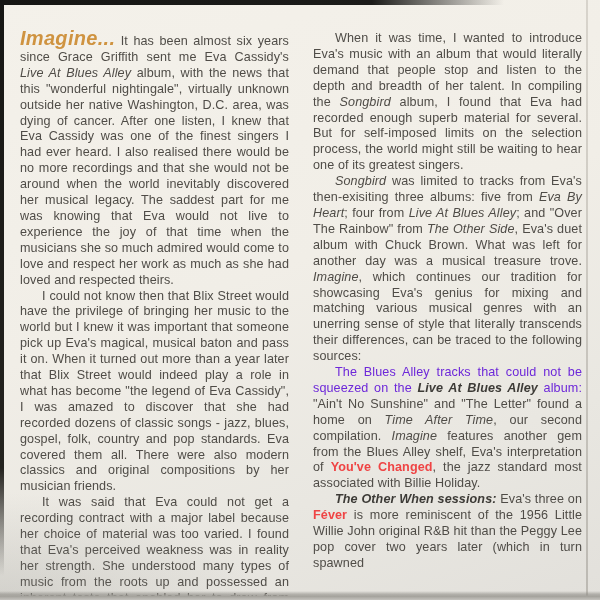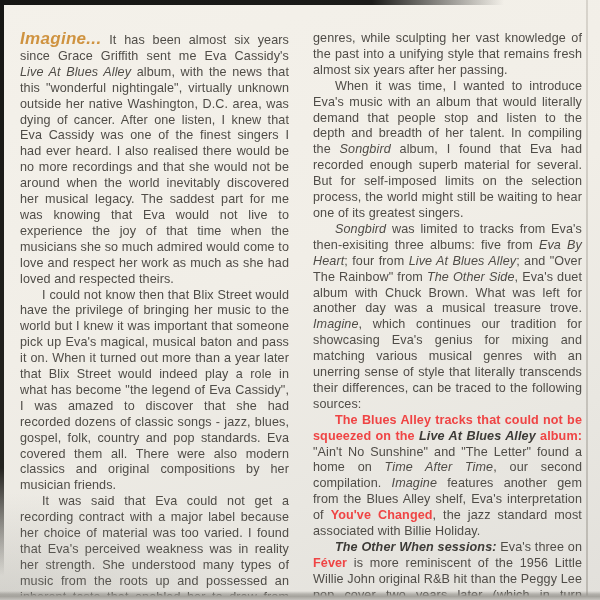--- a/index.html
+++ b/index.html
@@ -32,28 +32,28 @@
     line-height: 15.9px;
     color: #4f4c47;
     text-align: justify;
     letter-spacing: 0.1px;
   }
   .para.indent {
     text-indent: 22px;
   }
   .seg-normal { }
   .seg-italic { font-style: italic; }
-  .seg-bold { font-weight: bold; color: #ef4444; }
+  .seg-bold { font-weight: normal; color: #6d28d9; }
   .seg-bold-italic { font-weight: bold; font-style: italic; color: #3d3b37; }
   .seg-accent-bold { font-weight: bold; color: #ef4444; }
   .seg-title-accent {
     font-weight: bold;
     font-style: italic;
     color: #cf9340;
-    font-size: 17px;
+    font-size: 20px;
     letter-spacing: 0.3px;
   }
   
   .scan-edge-top {
     position: absolute;
     top: 0; left: 0;
     width: 100%; height: 5px;
     background: linear-gradient(to right, #161614 0%, #1c1c1a 62%, rgba(28,28,26,0) 84%);
     pointer-events: none;
   }
@@ -89,21 +89,20 @@
 </head>
 <body>
 
 <div class="page">
   <div class="column">
       <p class="para"><span class="seg-title-accent">Imagine...</span><span class="seg-normal"> It has been almost six years since Grace Griffith sent me Eva Cassidy's </span><span class="seg-italic">Live At Blues Alley</span><span class="seg-normal"> album, with the news that this "wonderful nightingale", virtually unknown outside her native Washington, D.C. area, was dying of cancer. After one listen, I knew that Eva Cassidy was one of the finest singers I had ever heard. I also realised there would be no more recordings and that she would not be around when the world inevitably discovered her musical legacy. The saddest part for me was knowing that Eva would not live to experience the joy of that time when the musicians she so much admired would come to love and respect her work as much as she had loved and respected theirs.</span></p>
       <p class="para indent"><span class="seg-normal">I could not know then that Blix Street would have the privilege of bringing her music to the world but I knew it was important that someone pick up Eva's magical, musical baton and pass it on. When it turned out more than a year later that Blix Street would indeed play a role in what has become "the legend of Eva Cassidy", I was amazed to discover that she had recorded dozens of classic songs - jazz, blues, gospel, folk, country and pop standards. Eva covered them all. There were also modern classics and original compositions by her musician friends.</span></p>
       <p class="para indent"><span class="seg-normal">It was said that Eva could not get a recording contract with a major label because her choice of material was too varied. I found that Eva's perceived weakness was in reality her strength. She understood many types of music from the roots up and possessed an inherent taste that enabled her to draw from the very best of many</span></p>
     </div>
   <div class="column">
-      <p class="para"><span class="seg-normal">genres, while sculpting her vast knowledge of the past into a unifying style that remains fresh almost six years after her passing.</span></p>
       <p class="para indent"><span class="seg-normal">When it was time, I wanted to introduce Eva's music with an album that would literally demand that people stop and listen to the depth and breadth of her talent. In compiling the </span><span class="seg-italic">Songbird</span><span class="seg-normal"> album, I found that Eva had recorded enough superb material for several. But for self-imposed limits on the selection process, the world might still be waiting to hear one of its greatest singers.</span></p>
       <p class="para indent"><span class="seg-italic">Songbird</span><span class="seg-normal"> was limited to tracks from Eva's then-exisiting three albums: five from </span><span class="seg-italic">Eva By Heart</span><span class="seg-normal">; four from </span><span class="seg-italic">Live At Blues Alley</span><span class="seg-normal">; and "Over The Rainbow" from </span><span class="seg-italic">The Other Side</span><span class="seg-normal">, Eva's duet album with Chuck Brown. What was left for another day was a musical treasure trove. </span><span class="seg-italic">Imagine</span><span class="seg-normal">, which continues our tradition for showcasing Eva's genius for mixing and matching various musical genres with an unerring sense of style that literally transcends their differences, can be traced to the following sources:</span></p>
       <p class="para indent"><span class="seg-bold">The Blues Alley tracks that could not be squeezed on the </span><span class="seg-bold-italic">Live At Blues Alley</span><span class="seg-bold"> album:</span><span class="seg-normal"> "Ain't No Sunshine" and "The Letter" found a home on </span><span class="seg-italic">Time After Time</span><span class="seg-normal">, our second compilation. </span><span class="seg-italic">Imagine</span><span class="seg-normal"> features another gem from the Blues Alley shelf, Eva's interpretation of </span><span class="seg-accent-bold">You've Changed</span><span class="seg-normal">, the jazz standard most associated with Billie Holiday.</span></p>
       <p class="para indent"><span class="seg-bold-italic">The Other When sessions:</span><span class="seg-normal"> Eva's three on </span><span class="seg-accent-bold">Féver</span><span class="seg-normal"> is more reminiscent of the 1956 Little Willie John original R&amp;B hit than the Peggy Lee pop cover two years later (which in turn spawned</span></p>
     </div>
 </div>
 
 <div class="scan-edge-top"></div>
 <div class="scan-edge-left"></div>
 <div class="scan-shade-bottomleft"></div>

